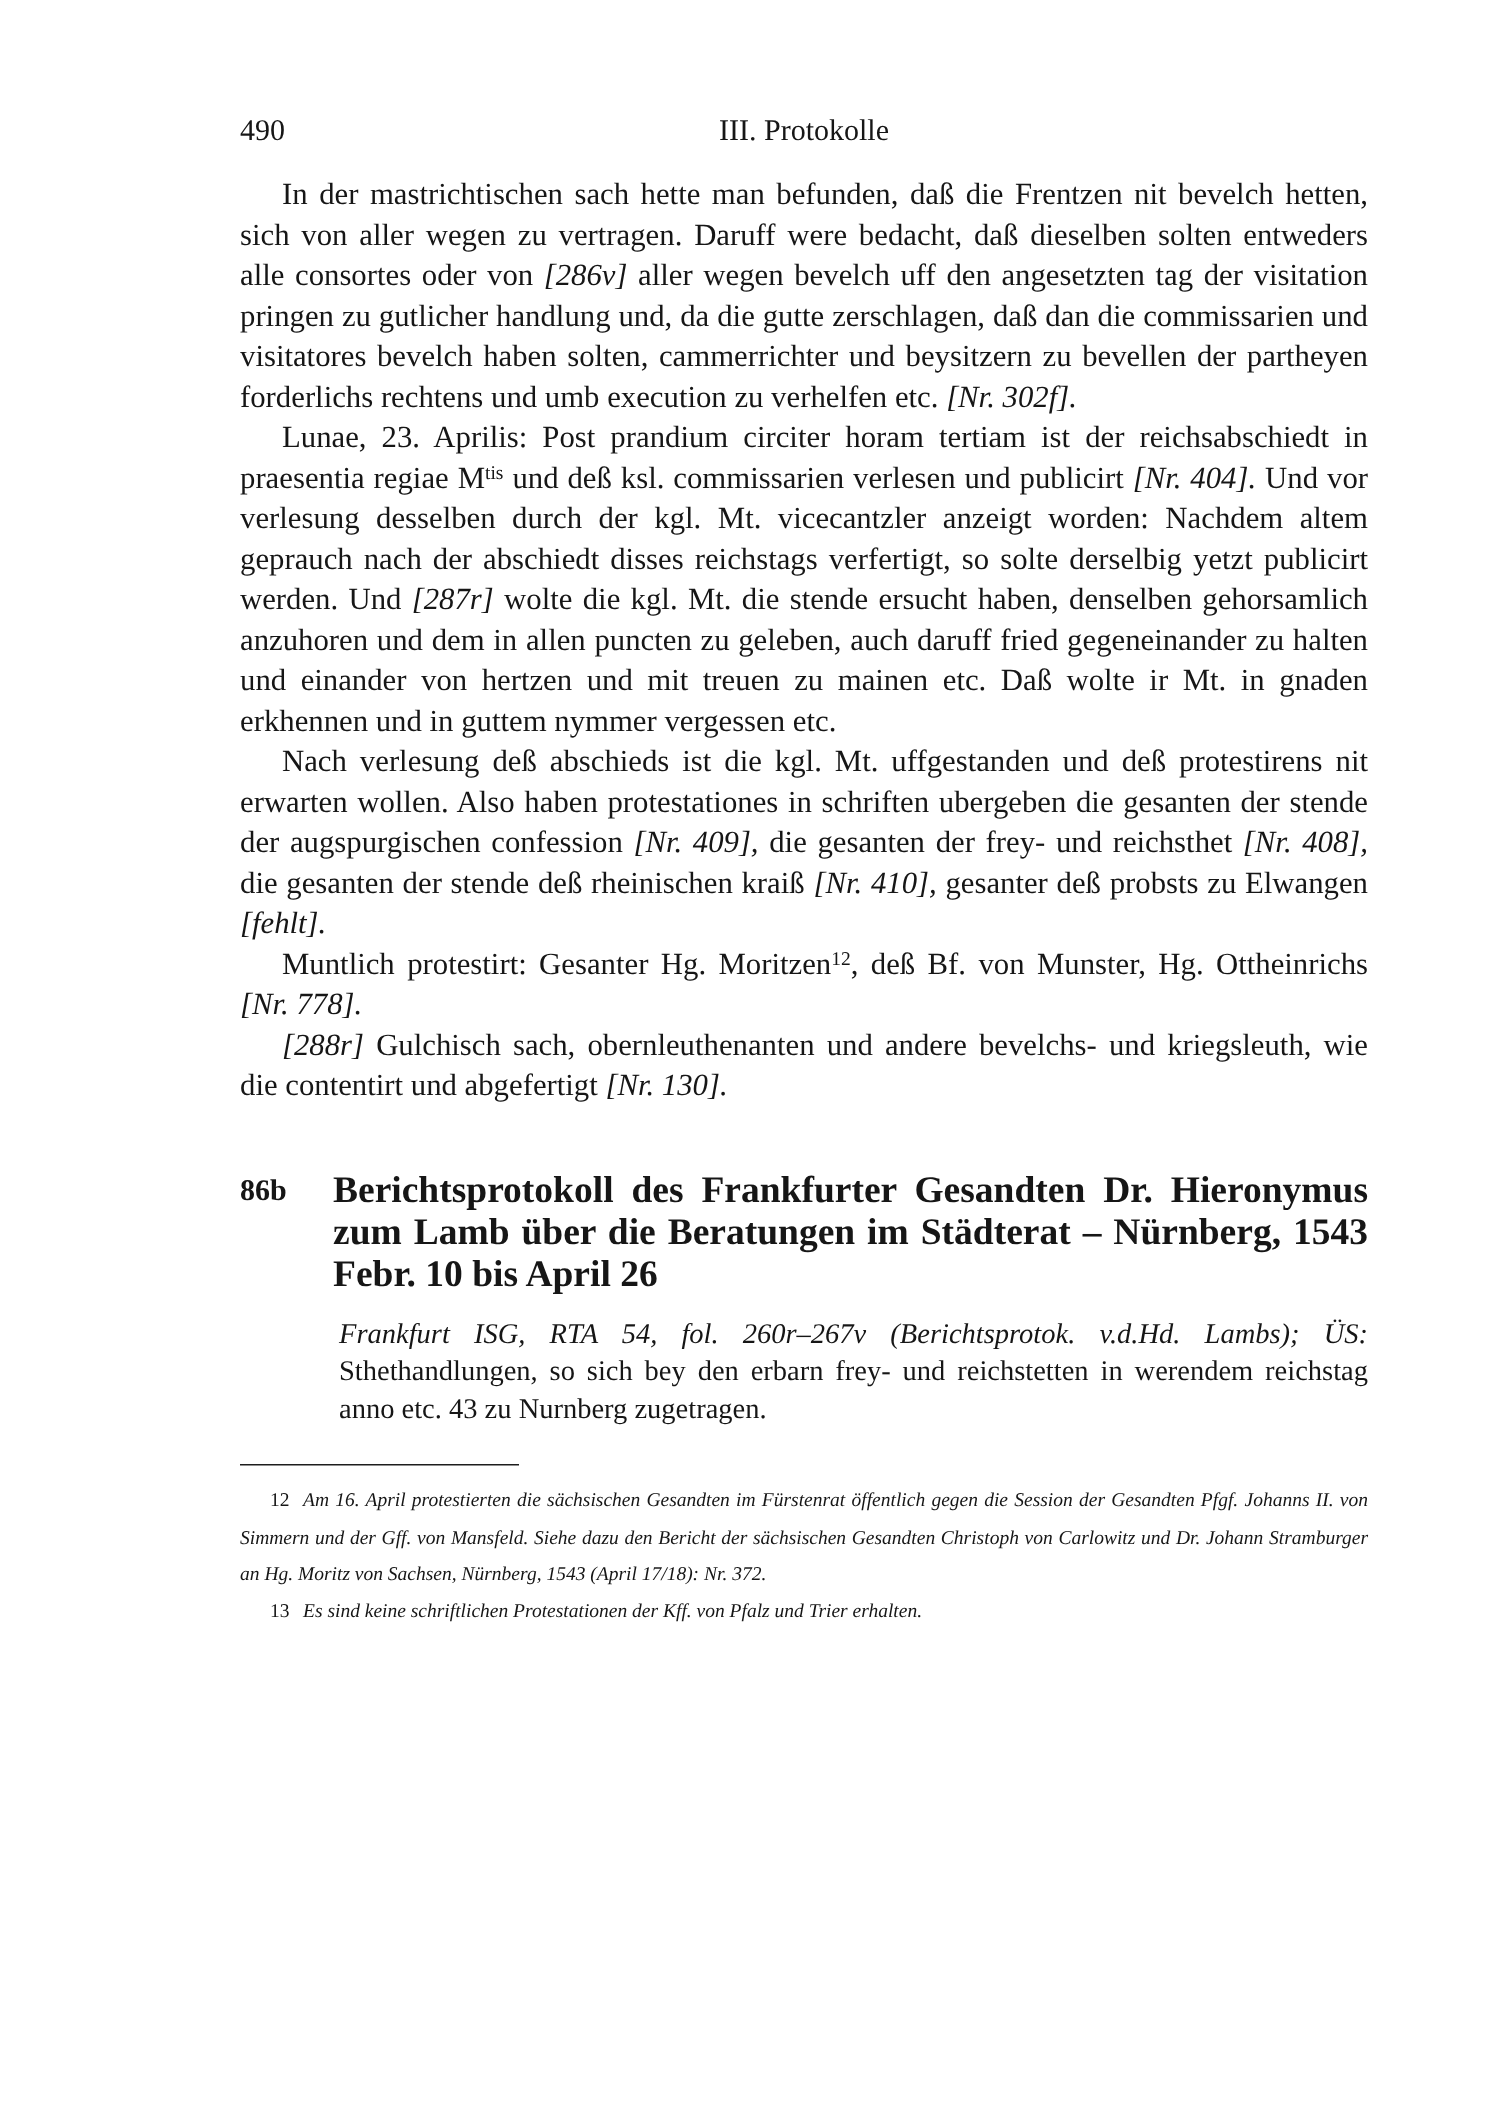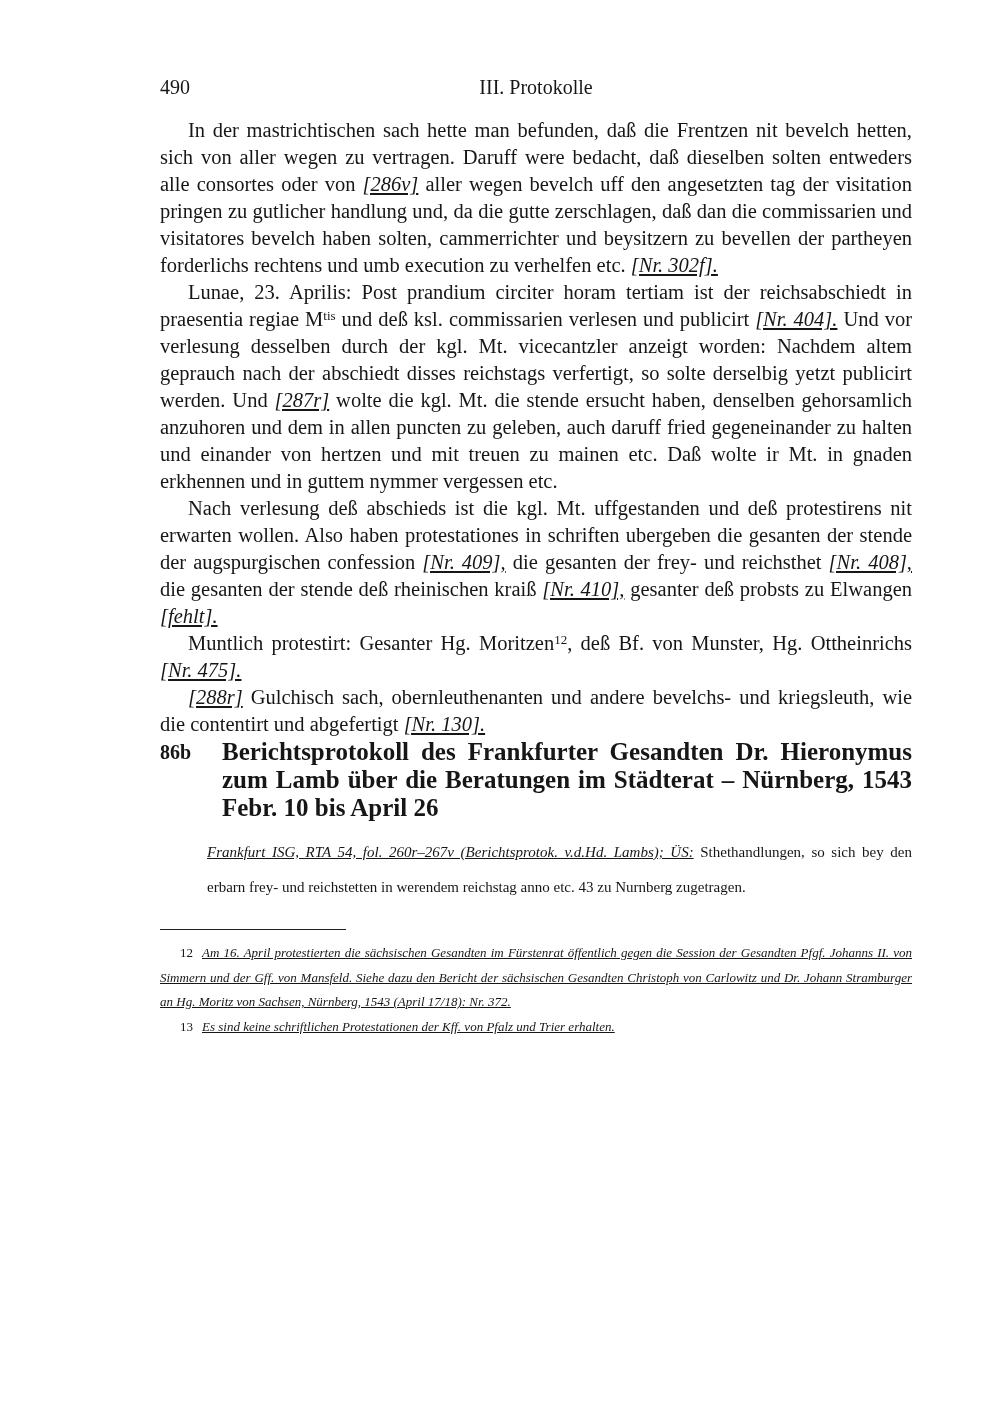--- a/index.html
+++ b/index.html
@@ -18,32 +18,32 @@
   .ph-center{ flex:1; text-align:center; }
   .ph-right { width:130px; }
 
   .body-para {
     font-size:20.5px;
     line-height:27px;
     text-align:justify;
     text-indent:28px;
   }
   .run-roman { font-style:normal; }
-  .run-italic { font-style:italic;text-decoration:underline; }
+  .run-italic { font-style:italic; }
   sup.run-sup { font-size:13px; line-height:0; vertical-align:6px; font-style:normal; }
 
-  .entry-head { display:flex; }
+  .entry-head { display:flex; margin-top:42px; }
   .entry-number { width:62px; flex:none; font-weight:700; font-size:20px; line-height:28px; }
   .entry-title  { font-weight:700; font-size:25px; line-height:28px; text-align:justify; }
 
   .entry-source {
-    margin-left:47px;
+    margin-left:66px;
     margin-top:13px;
-    font-size:15px;
-    line-height:35px;
+    font-size:19px;
+    line-height:25px;
     text-align:justify;
   }
 
   .footnotes { margin-top:24px; }
   .footnote-rule { width:186px; border-top:1.6px solid #1d1d1d; margin-bottom:11px; }
   .footnote {
     font-size:13px;
     line-height:24.5px;
     text-align:justify;
     text-indent:20px;
@@ -59,21 +59,21 @@
     <div class="page-header">
       <span class="ph-left">490</span>
       <span class="ph-center">III. Protokolle</span>
       <span class="ph-right"></span>
     </div>
 
     <main>
         <p class="body-para"><span class="run run-roman">In der mastrichtischen sach hette man befunden, daß die Frentzen nit bevelch hetten, sich von aller wegen zu vertragen. Daruff were bedacht, daß dieselben solten entweders alle consortes oder von </span><span class="run run-italic">[286v]</span><span class="run run-roman"> aller wegen bevelch uff den angesetzten tag der visitation pringen zu gutlicher handlung und, da die gutte zerschlagen, daß dan die commissarien und visitatores bevelch haben solten, cammerrichter und beysitzern zu bevellen der partheyen forderlichs rechtens und umb execution zu verhelfen etc. </span><span class="run run-italic">[Nr. 302f].</span></p>
         <p class="body-para"><span class="run run-roman">Lunae, 23. Aprilis: Post prandium circiter horam tertiam ist der reichsabschiedt in praesentia regiae M</span><sup class="run run-sup">tis</sup><span class="run run-roman"> und deß ksl. commissarien verlesen und publicirt </span><span class="run run-italic">[Nr. 404].</span><span class="run run-roman"> Und vor verlesung desselben durch der kgl. Mt. vicecantzler anzeigt worden: Nachdem altem geprauch nach der abschiedt disses reichstags verfertigt, so solte derselbig yetzt publicirt werden. Und </span><span class="run run-italic">[287r]</span><span class="run run-roman"> wolte die kgl. Mt. die stende ersucht haben, denselben gehorsamlich anzuhoren und dem in allen puncten zu geleben, auch daruff fried gegeneinander zu halten und einander von hertzen und mit treuen zu mainen etc. Daß wolte ir Mt. in gnaden erkhennen und in guttem nymmer vergessen etc.</span></p>
         <p class="body-para"><span class="run run-roman">Nach verlesung deß abschieds ist die kgl. Mt. uffgestanden und deß protestirens nit erwarten wollen. Also haben protestationes in schriften ubergeben die gesanten der stende der augspurgischen confession </span><span class="run run-italic">[Nr. 409],</span><span class="run run-roman"> die gesanten der frey- und reichsthet </span><span class="run run-italic">[Nr. 408],</span><span class="run run-roman"> die gesanten der stende deß rheinischen kraiß </span><span class="run run-italic">[Nr. 410],</span><span class="run run-roman"> gesanter deß probsts zu Elwangen </span><span class="run run-italic">[fehlt].</span></p>
-        <p class="body-para"><span class="run run-roman">Muntlich protestirt: Gesanter Hg. Moritzen</span><sup class="run run-sup">12</sup><span class="run run-roman">, deß Bf. von Munster, Hg. Ottheinrichs </span><span class="run run-italic">[Nr. 475].</span></p>
+        <p class="body-para"><span class="run run-roman">Muntlich protestirt: Gesanter Hg. Moritzen</span><sup class="run run-sup">12</sup><span class="run run-roman">, deß Bf. von Munster, Hg. Ottheinrichs </span><span class="run run-italic">[Nr. 778].</span></p>
         <p class="body-para"><span class="run run-italic">[288r]</span><span class="run run-roman"> Gulchisch sach, obernleuthenanten und andere bevelchs- und kriegsleuth, wie die contentirt und abgefertigt </span><span class="run run-italic">[Nr. 130].</span></p>
       </main>
 
     <section>
       <div class="entry-head">
         <span class="entry-number">86b</span>
         <div class="entry-title">Berichtsprotokoll des Frankfurter Gesandten Dr. Hieronymus zum Lamb über die Beratungen im Städterat – Nürnberg, 1543 Febr. 10 bis April 26</div>
       </div>
       <p class="entry-source"><span class="run run-italic">Frankfurt ISG, RTA 54, fol. 260r–267v (Berichtsprotok. v.d.Hd. Lambs); ÜS:</span><span class="run run-roman"> Sthethandlungen, so sich bey den erbarn frey- und reichstetten in werendem reichstag anno etc. 43 zu Nurnberg zugetragen.</span></p>
     </section>

